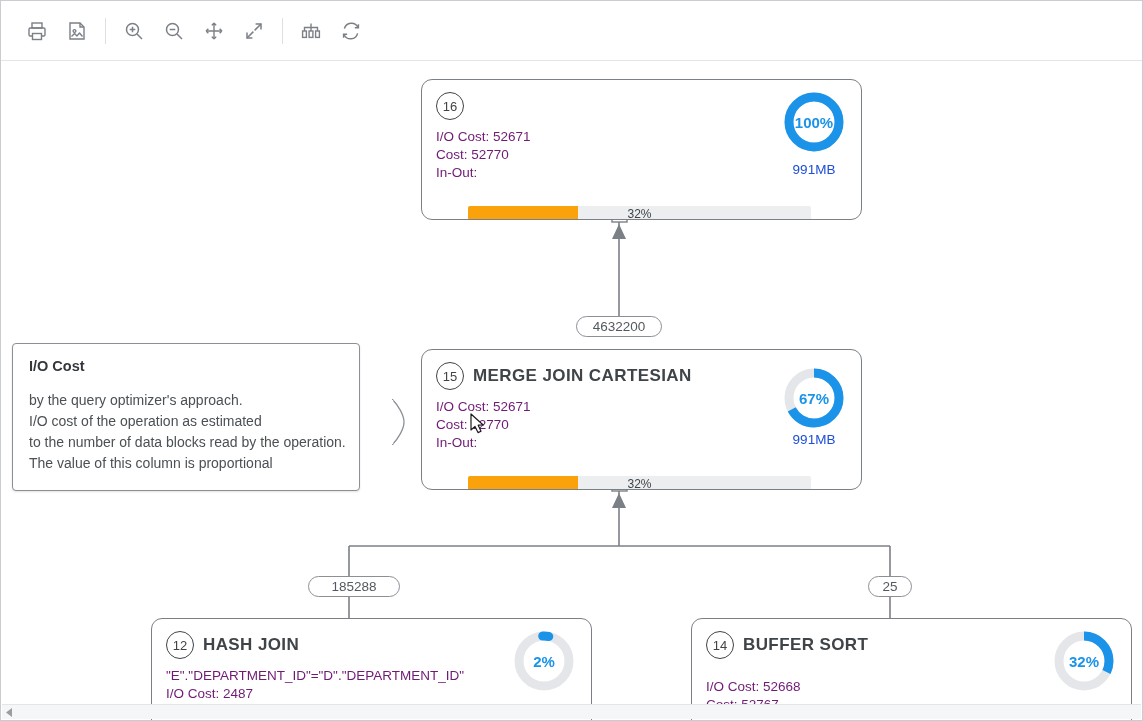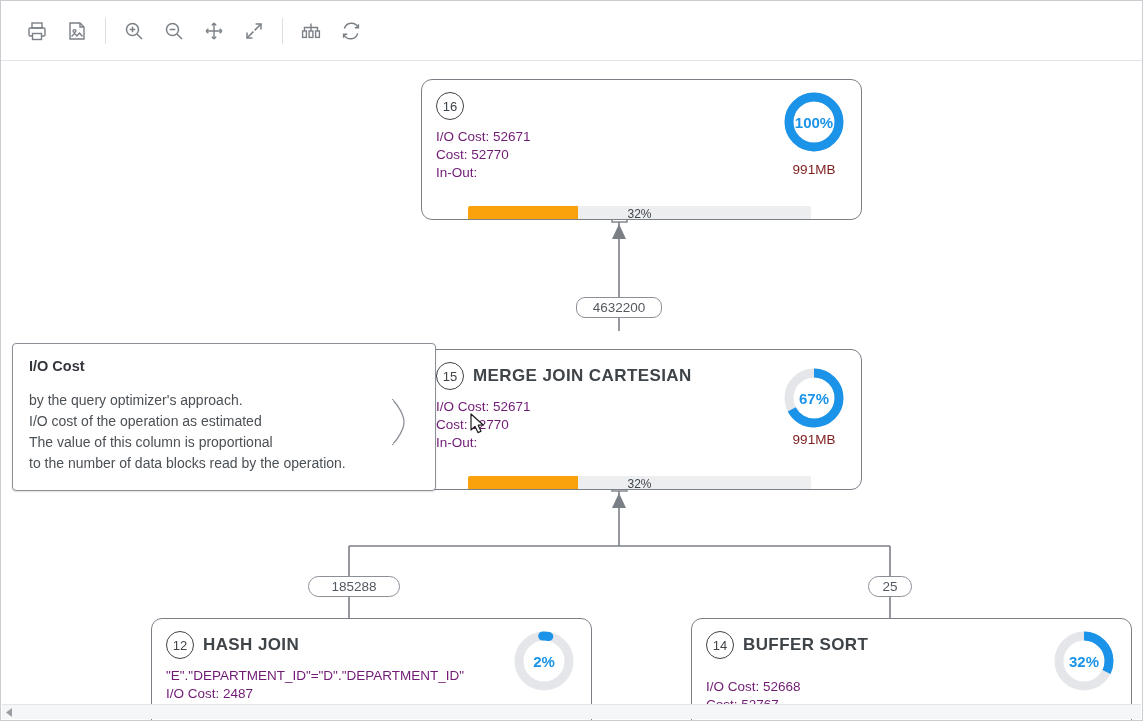--- a/index.html
+++ b/index.html
@@ -62,21 +62,21 @@
   }
 
   
   .donut{position:absolute;}
   .donut svg{display:block;}
   .donut-val{
     position:absolute;inset:0;display:flex;align-items:center;justify-content:center;
     font-size:15px;font-weight:bold;color:#1a93e8;
   }
   .donut-sub{
-    position:absolute;width:100%;text-align:center;font-size:13.5px;color:#7f1d1d;
+    position:absolute;width:100%;text-align:center;font-size:13.5px;color:#1d4ed8;
   }
 
   
   .edge-pill{
     position:absolute;border:1px solid #8b9097;border-radius:11px;background:#fff;
     height:21px;display:flex;align-items:center;justify-content:center;
     font-size:13.5px;color:#54595f;padding:0 9px;box-sizing:border-box;
   }
 
   
@@ -294,30 +294,30 @@
         <div class="donut" style="left:360px;top:10px;width:64px;height:64px;">
           <svg width="64" height="64" viewBox="0 0 64 64">
             <circle cx="32" cy="32" r="25" fill="none" stroke="#e4e6e9" stroke-width="9"></circle>
             <circle cx="32" cy="32" r="25" fill="none" stroke="#1a93e8" stroke-width="9" stroke-dasharray="50.3 106.8" stroke-dashoffset="0" transform="rotate(-90 32 32)" stroke-linecap="butt"></circle>
           </svg>
           <div class="donut-val">32%</div>
         </div>
         <div class="donut-sub" style="left:360px;top:82px;width:64px;">550B</div>
       </div>
 
-      <div class="edge-pill" style="left:574px;top:236px;width:86px;border-radius:9px;">4632200</div>
+      <div class="edge-pill" style="left:574px;top:255px;width:86px;">4632200</div>
       <div class="edge-pill" style="left:306px;top:515px;width:92px;">185288</div>
       <div class="edge-pill" style="left:866px;top:515px;width:44px;">25</div>
 
-      <div id="tooltip" style="left:10px;top:282px;width:424px;height:148px;">
+      <div id="tooltip" style="left:10px;top:282px;width:348px;height:148px;">
         <div class="tt-title">I/O Cost</div>
         <div class="tt-line">by the query optimizer's approach.</div>
         <div class="tt-line">I/O cost of the operation as estimated</div>
+        <div class="tt-line">to the number of data blocks read by the operation.</div>
         <div class="tt-line">The value of this column is proportional</div>
-        <div class="tt-line">to the number of data blocks read by the operation.</div>
       </div>
       <svg id="tt-tail" style="left:390px;top:338px;width:14px;height:46px;">
         <path d="M0 0 C6 6 12 16 12 23 C12 30 6 40 0 46" fill="#fff" stroke="#8b9097" stroke-width="1.3"></path>
         <line x1="0" y1="1" x2="0" y2="45" stroke="#fff" stroke-width="2.4"></line>
       </svg>
 
       <svg id="cursor" style="left:468px;top:352px;width:18px;height:24px;">
         <polygon points="1,1 1,17 5,13.4 8,19.6 11,18.2 8.2,12.2 13.2,12" fill="#ffffff" stroke="#1b1b1b" stroke-width="1.2" stroke-linejoin="round"></polygon>
       </svg>
 

